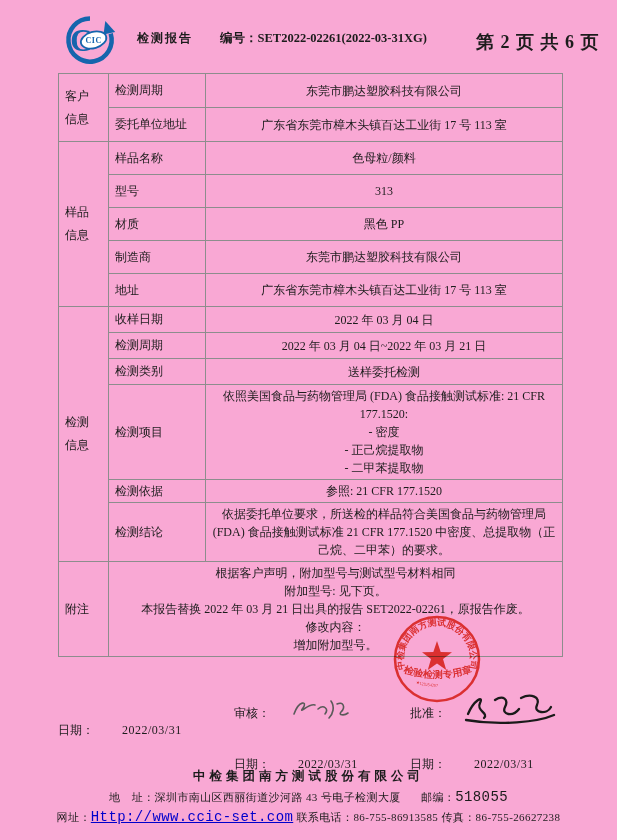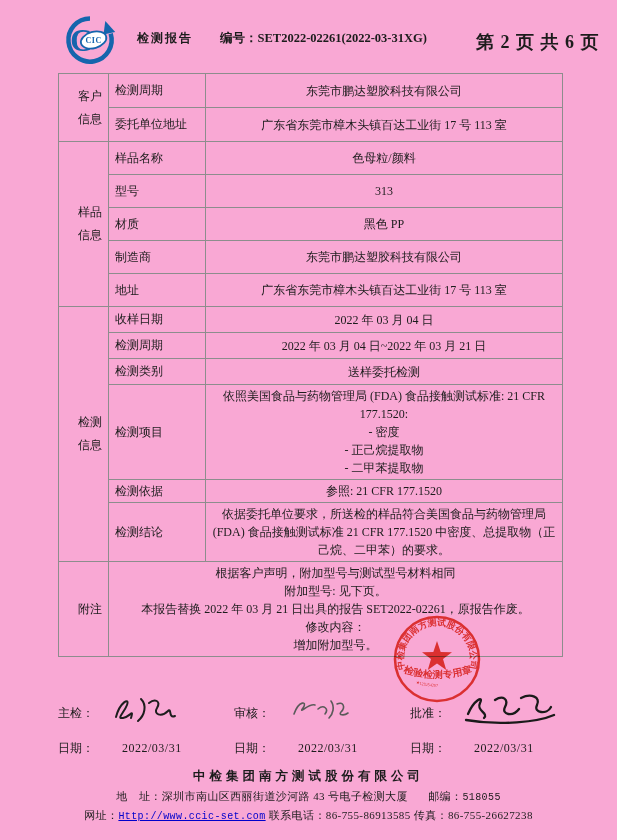--- a/index.html
+++ b/index.html
@@ -9,46 +9,46 @@
   
   .hdr-logo{position:absolute;left:63px;top:13px;width:54px;height:54px;}
   .hdr-title{position:absolute;left:130px;top:30px;font-size:12px;font-weight:bold;letter-spacing:2px;margin-left:7px;}
   .hdr-no{position:absolute;left:220px;top:30px;font-size:12.5px;font-weight:bold;}
   .hdr-page{position:absolute;left:476px;top:30px;font-size:18px;font-weight:bold;letter-spacing:1px;}
 
   
   table.rpt{position:absolute;left:58px;top:73px;width:504px;border-collapse:collapse;table-layout:fixed;}
   table.rpt td{border:1px solid #8d8d8d;font-size:12px;vertical-align:middle;padding:2px 6px;}
   col.c1{width:50px;} col.c2{width:97px;} col.c3{width:357px;}
-  td.sec{text-align:right;line-height:1.9;padding:2px 4px;}
+  td.sec{text-align:left;line-height:1.9;padding:2px 4px;}
   td.fld{padding-left:10px;}
   td.val{padding-left:12px;line-height:1.5;text-align:center;}
   .preline{white-space:pre-line;}
   tr.h34{height:34px;} tr.h33{height:33px;} tr.h26{height:26px;}
   tr.h91{height:91px;} tr.h23{height:23px;} tr.h54{height:54px;} tr.h94{height:94px;}
 
   
   .sigs{position:absolute;left:58px;top:694px;width:512px;display:flex;}
   .sig-col{display:flex;flex-direction:column;}
   .sig-col.c-a{width:176px;} .sig-col.c-b{width:176px;text-align:center;} .sig-col.c-c{width:160px;justify-content:space-between;}
   .sig-top{display:flex;align-items:flex-end;height:34px;font-size:12px;}
   .sig-top .lbl{padding-bottom:6px;}
-  .sig-bottom{display:flex;align-items:center;margin-top:12px;font-size:12px;}
+  .sig-bottom{display:flex;align-items:center;margin-top:28px;font-size:12px;}
   .sig-bottom .date{margin-left:28px;letter-spacing:0.5px;}
   .sig-svg{margin-left:14px;}
 
   
   .stamp{position:absolute;left:377px;top:599px;width:120px;height:120px;
          mix-blend-mode:multiply;opacity:0.93;pointer-events:none;}
 
   
   .footer{position:absolute;left:0;top:768px;width:617px;text-align:center;}
   .f-company{font-size:12.5px;font-weight:bold;letter-spacing:4px;}
   .f-line{font-size:11px;margin-top:4px;letter-spacing:0.4px;}
-  .mono{font-family:"Liberation Mono","DejaVu Sans Mono",monospace;font-size:10px;}
+  .mono{font-family:"Liberation Mono","DejaVu Sans Mono",monospace;font-size:14px;}
   a.f-url{color:#0000cc;text-decoration:underline;}
 </style>
 </head>
 <body>
 
 <div class="page">
 
   <svg class="hdr-logo" viewBox="0 0 60 60">
     <path d="M30 6 A24 24 0 1 0 53 23" fill="none" stroke="#1565ad" stroke-width="5"></path>
     <polygon points="47,9 58,21 45,24" fill="#1565ad"></polygon>
@@ -139,30 +139,20 @@
 附加型号: 见下页。
 本报告替换 2022 年 03 月 21 日出具的报告 SET2022-02261，原报告作废。
 修改内容：
 增加附加型号。</td>
     </tr>
   </tbody>
     </table>
 
   <div class="sigs">
     <div class="sig-col c-a">
-      <div class="sig-top">
-        <span class="lbl">主检：</span>
-        <svg class="sig-svg" width="72" height="36" viewBox="0 0 72 36">
-          <g fill="none" stroke="#1d1d1d" stroke-width="2" stroke-linecap="round">
-            <path d="M8 25 C12 10 22 5 19 13 C16 21 8 27 15 26 C22 25 26 16 23 26"></path>
-            <path d="M33 7 C39 13 37 23 30 29"></path>
-            <path d="M41 11 C47 6 53 9 49 16 C45 22 53 26 60 19 C64 15 60 27 67 24"></path>
-          </g>
-        </svg>
-      </div>
       <div class="sig-bottom">
         <span>日期：</span>
         <span class="date">2022/03/31</span>
       </div>
     </div>
     <div class="sig-col c-b">
       <div class="sig-top">
         <span class="lbl">审核：</span>
         <svg class="sig-svg" width="70" height="36" viewBox="0 0 70 36">
           <g fill="none" stroke="#5a5a5a" stroke-width="1.6" stroke-linecap="round">

